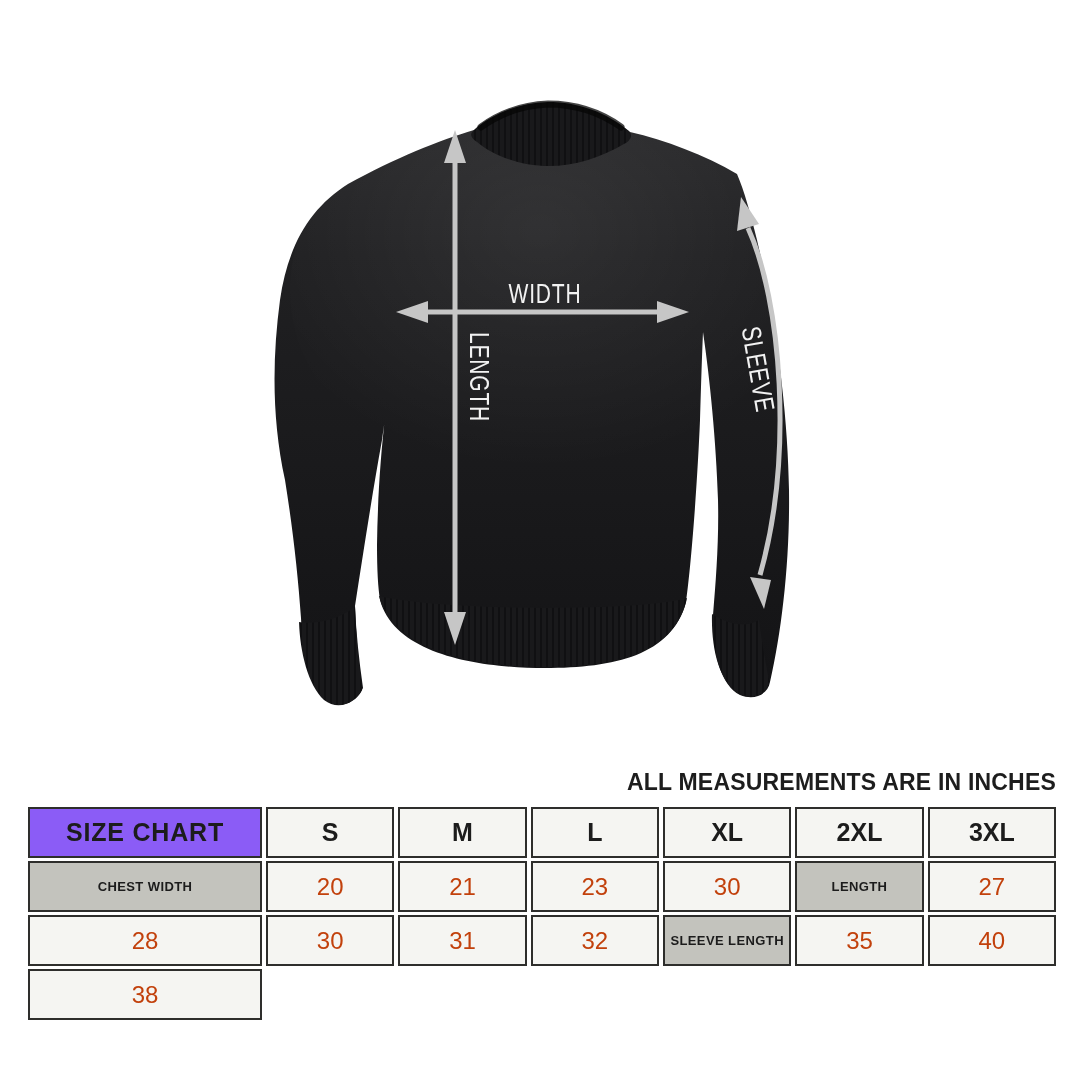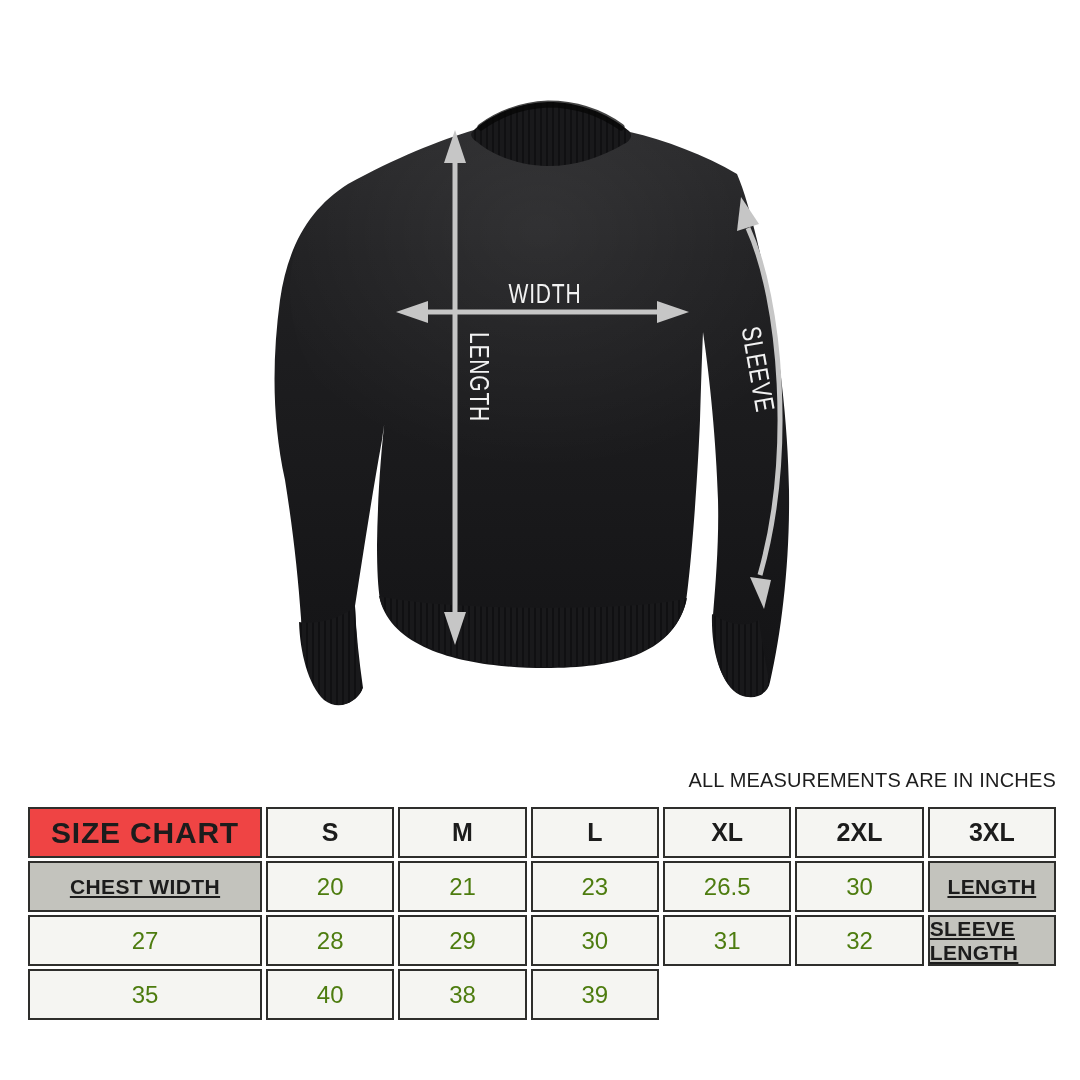--- a/index.html
+++ b/index.html
@@ -4,43 +4,43 @@
 <style>
   html,body{margin:0;padding:0;}
   body{
     width:1080px;height:1080px;position:relative;overflow:hidden;
     background:#ffffff;
     font-family:"Liberation Sans",sans-serif;
   }
   #diagram{position:absolute;left:0;top:0;}
   #note{
     position:absolute;top:769px;right:24px;
-    font-size:20px;font-weight:normal;color:#1d1d1d;letter-spacing:.2px;
+    font-size:23px;font-weight:bold;color:#1d1d1d;letter-spacing:.2px;
     white-space:nowrap;
   }
   #size-table{
     position:absolute;left:28px;top:807px;width:1028px;
     display:grid;
     grid-template-columns:234px repeat(6,1fr);
     column-gap:4px;row-gap:3px;
   }
   .cell{
     height:47px;
     border:2px solid #2e2e2c;
     display:flex;align-items:center;justify-content:center;
     background:#f5f5f2;color:#1c1c1c;
   }
   .cell.label{
-    background:#c3c3bd;font-weight:bold;font-size:21px;letter-spacing:.4px;text-decoration:underline;
+    background:#c3c3bd;font-weight:bold;font-size:13px;letter-spacing:.4px;
   }
   .cell.corner{
-    background:#ef4444;font-weight:bold;font-size:30px;letter-spacing:.8px;text-align:center;
+    background:#8b5cf6;font-weight:bold;font-size:25px;letter-spacing:.8px;text-align:center;
   }
   .cell.size{font-weight:bold;font-size:25px;}
-  .cell.num{font-size:24px;color:#4d7c0f;}
+  .cell.num{font-size:24px;color:#c2410c;}
   svg text{font-family:"Liberation Sans",sans-serif;}
 </style>
 </head>
 <body>
 
 <svg id="diagram" width="1080" height="760" viewBox="0 0 1080 760">
   <defs>
     <linearGradient id="gBody" x1="0" y1="0" x2="0" y2="1">
       <stop offset="0" stop-color="#2a2a2c"></stop>
       <stop offset="0.25" stop-color="#202022"></stop>
@@ -156,29 +156,26 @@
   <div class="cell size">M</div>
   <div class="cell size">L</div>
   <div class="cell size">XL</div>
   <div class="cell size">2XL</div>
   <div class="cell size">3XL</div>
 
   <div class="cell label">CHEST WIDTH</div>
   <div class="cell num">20</div>
   <div class="cell num">21</div>
   <div class="cell num">23</div>
-  <div class="cell num">26.5</div>
   <div class="cell num">30</div>
 
   <div class="cell label">LENGTH</div>
   <div class="cell num">27</div>
   <div class="cell num">28</div>
-  <div class="cell num">29</div>
   <div class="cell num">30</div>
   <div class="cell num">31</div>
   <div class="cell num">32</div>
 
   <div class="cell label">SLEEVE LENGTH</div>
   <div class="cell num">35</div>
   <div class="cell num">40</div>
   <div class="cell num">38</div>
-  <div class="cell num">39</div>
 </div>
 
 </body></html>

